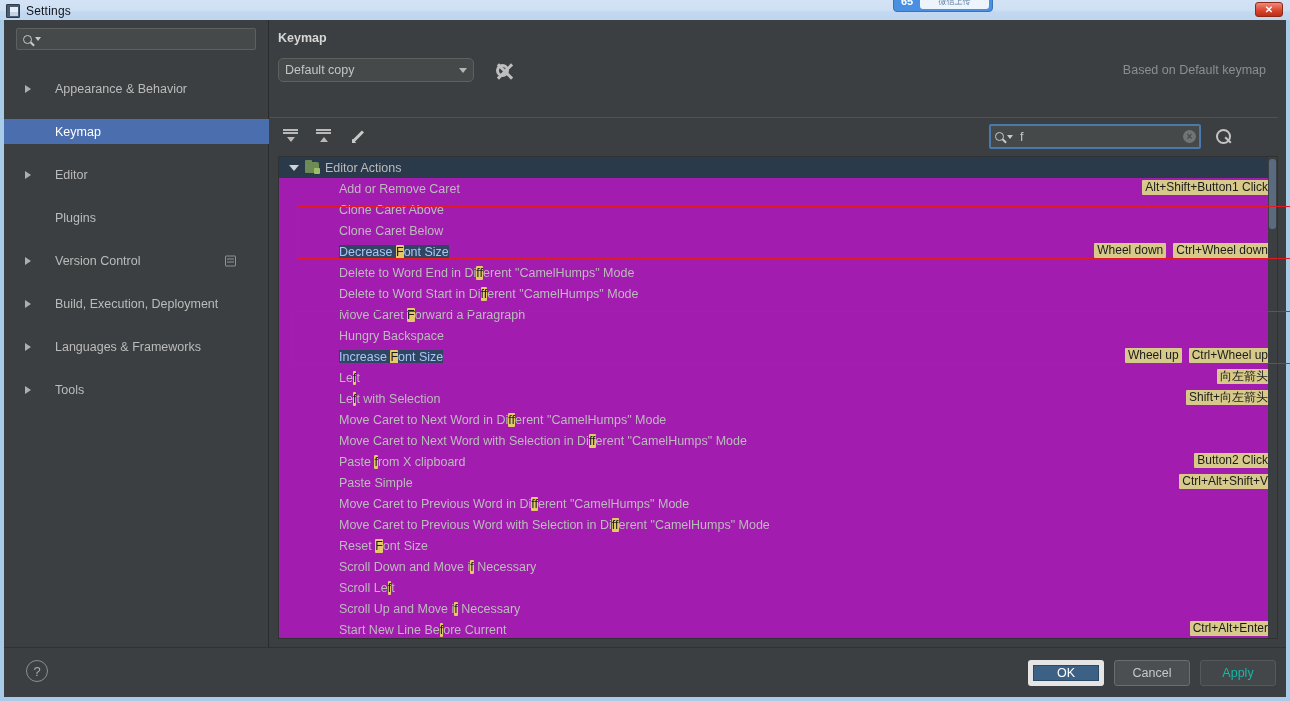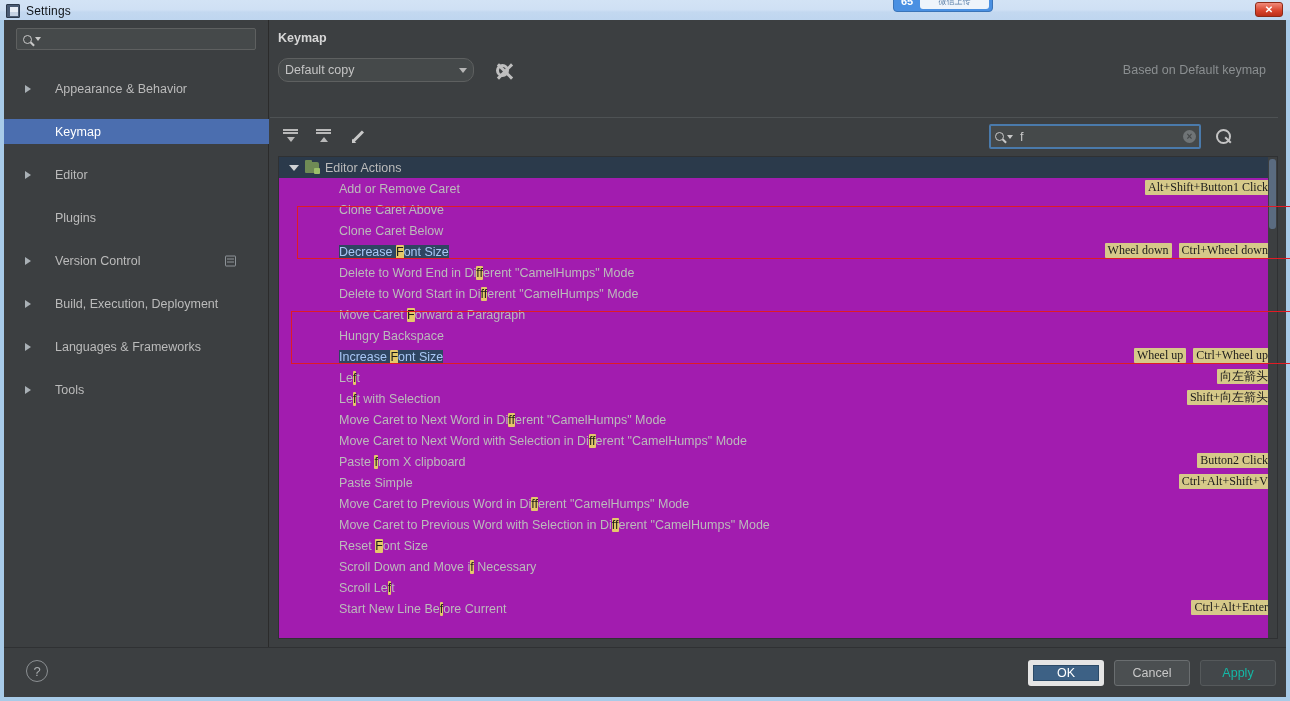--- a/index.html
+++ b/index.html
@@ -126,21 +126,21 @@
   #content{
     position:absolute; left:266px; top:0; right:0; height:627px;
     background:#3c3f41;
   }
   #keymap-title{
     position:absolute; left:8px; top:11px; color:#d6d6d6;
     font-size:12.5px; font-weight:bold;
   }
   #keymap-select{
     position:absolute; left:8px; top:38px; width:196px; height:24px;
-    background:#45494a; border:1px solid #5e6060; border-radius:10px;
+    background:#45494a; border:1px solid #5e6060; border-radius:5px;
     display:flex; align-items:center; padding:0 6px; cursor:pointer;
   }
   #keymap-select .sel-label{ flex:1; color:#c4c4c4; font-size:12.5px; }
   #keymap-select .sel-arrow{
     width:0;height:0;border-left:4px solid transparent;border-right:4px solid transparent;
     border-top:5px solid #b6b6b6;
   }
   #gear-btn{
     position:absolute; left:220px; top:38px; width:24px; height:24px;
     display:flex; align-items:center; justify-content:center; cursor:pointer;
@@ -252,21 +252,21 @@
   }
   .folder-ico:after{
     content:"";position:absolute;right:-1px;bottom:-1px;width:6px;height:6px;
     background:#9cc06a;border-radius:1px;
   }
   .row-label{ padding-left:0; }
   .row-indent{ display:inline-block; width:50px; }
   .hl{ background:#e4c86a; color:#1c1c1c; border-radius:1px; padding:0 0px; }
 
   .shortcut-wrap{
-    position:absolute; right:6px; top:2px; display:flex; gap:7px; align-items:flex-start;font-family:Liberation Serif, serif;
+    position:absolute; right:6px; top:2px; display:flex; gap:7px; align-items:flex-start;
   }
   .shortcut{
     background:#d6c989; color:#1b1b1b; font-size:12px; line-height:15px;
     padding:0 3px; border-radius:1px; white-space:nowrap;
   }
 
   
   #tree-scroll-track{
     position:absolute; right:0px; top:0; width:9px; bottom:0; background:#3c3f41;
   }
@@ -509,20 +509,24 @@
           <div class="tree-row">
             <span class="row-indent"></span>
             <span class="row-label"><span>Scroll Down and Move i</span><span class="hl">f</span><span> Necessary</span></span>
           </div>
           <div class="tree-row">
             <span class="row-indent"></span>
             <span class="row-label"><span>Scroll Le</span><span class="hl">f</span><span>t</span></span>
           </div>
           <div class="tree-row">
             <span class="row-indent"></span>
+            <span class="row-label"><span>Scroll Up and Move i</span><span class="hl">f</span><span> Necessary</span></span>
+          </div>
+          <div class="tree-row">
+            <span class="row-indent"></span>
             <span class="row-label"><span>Start New Line Be</span><span class="hl">f</span><span>ore Current</span></span>
             <span class="shortcut-wrap">
               <span class="shortcut">Ctrl+Alt+Enter</span>
             </span>
           </div>
         </div>
       <div id="tree-scroll-track">
         <div id="tree-scroll-thumb"></div>
       </div>
     </div>

